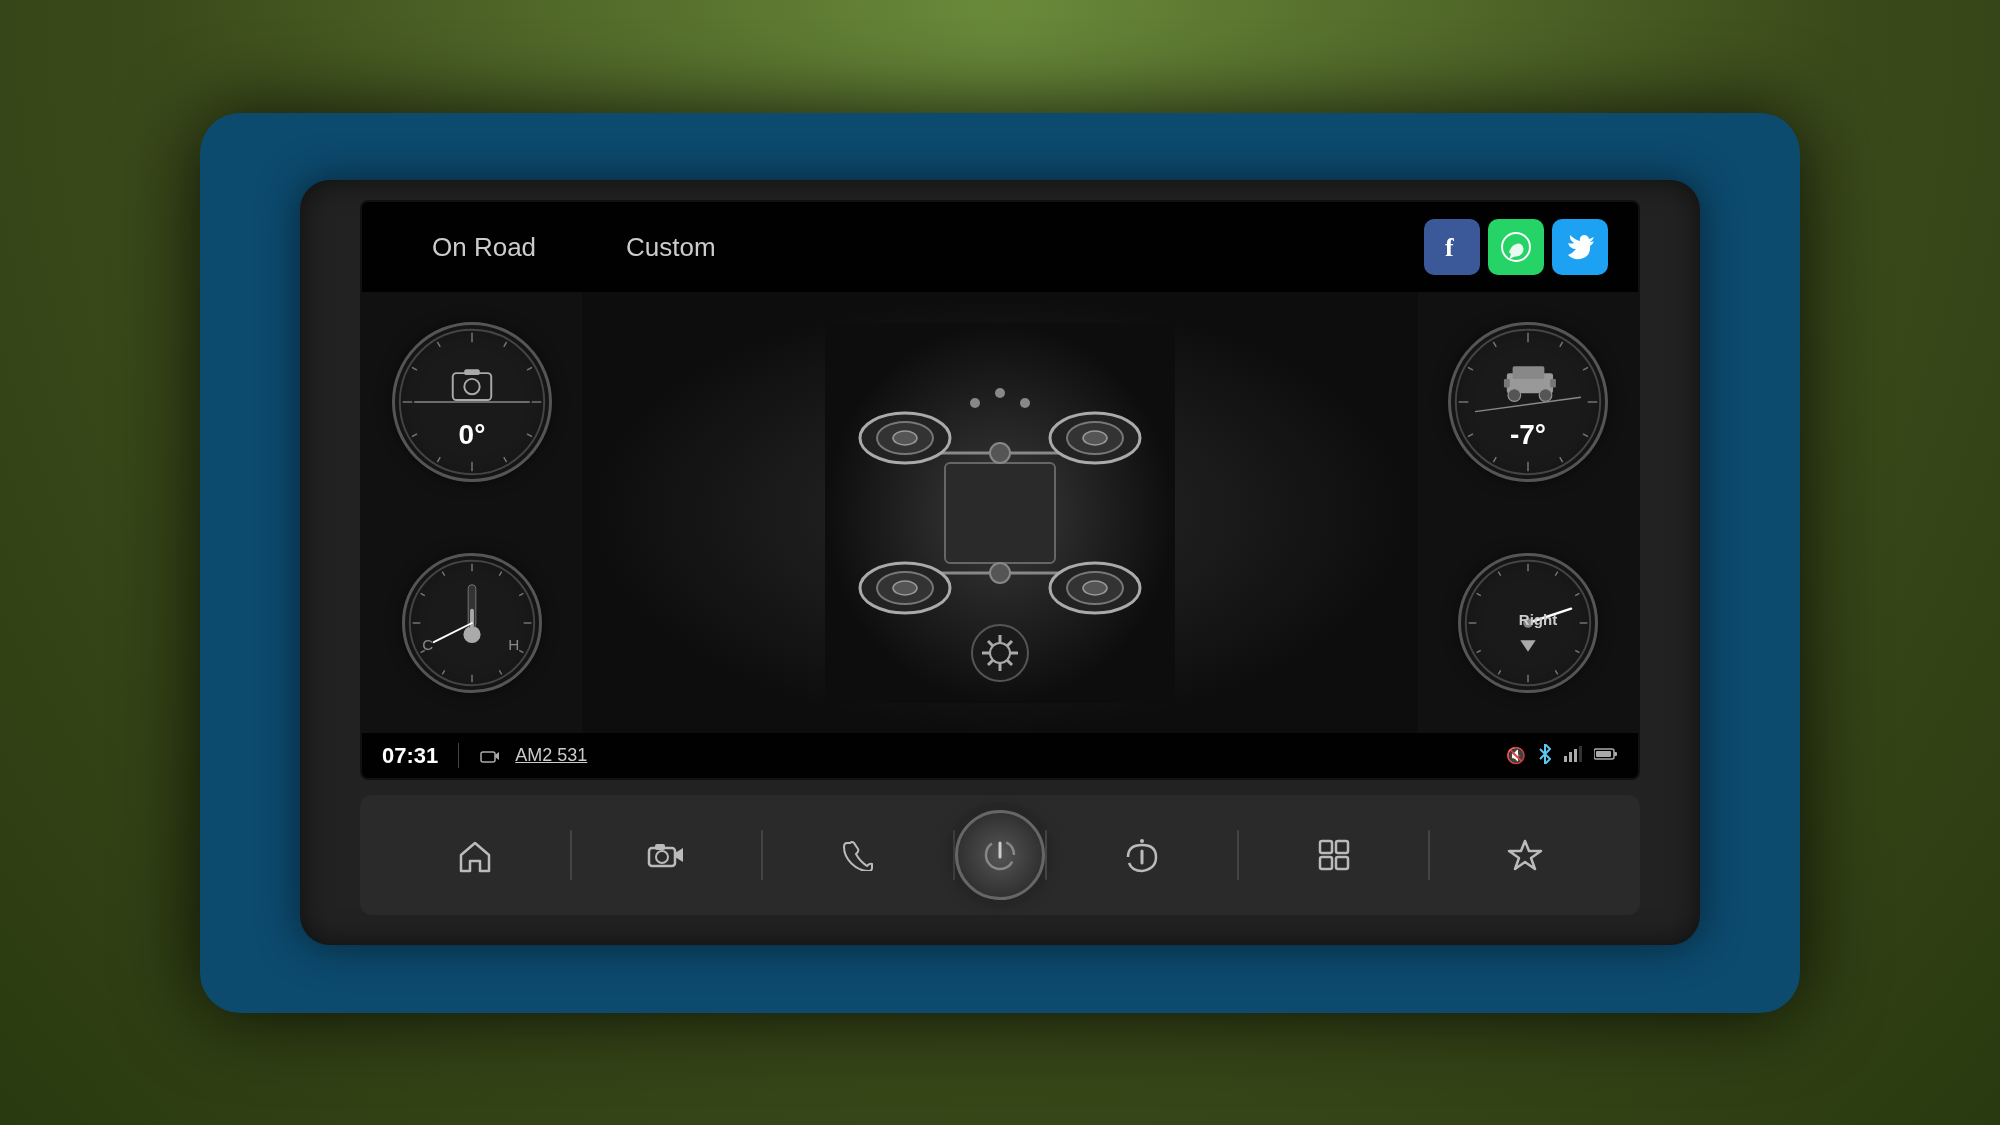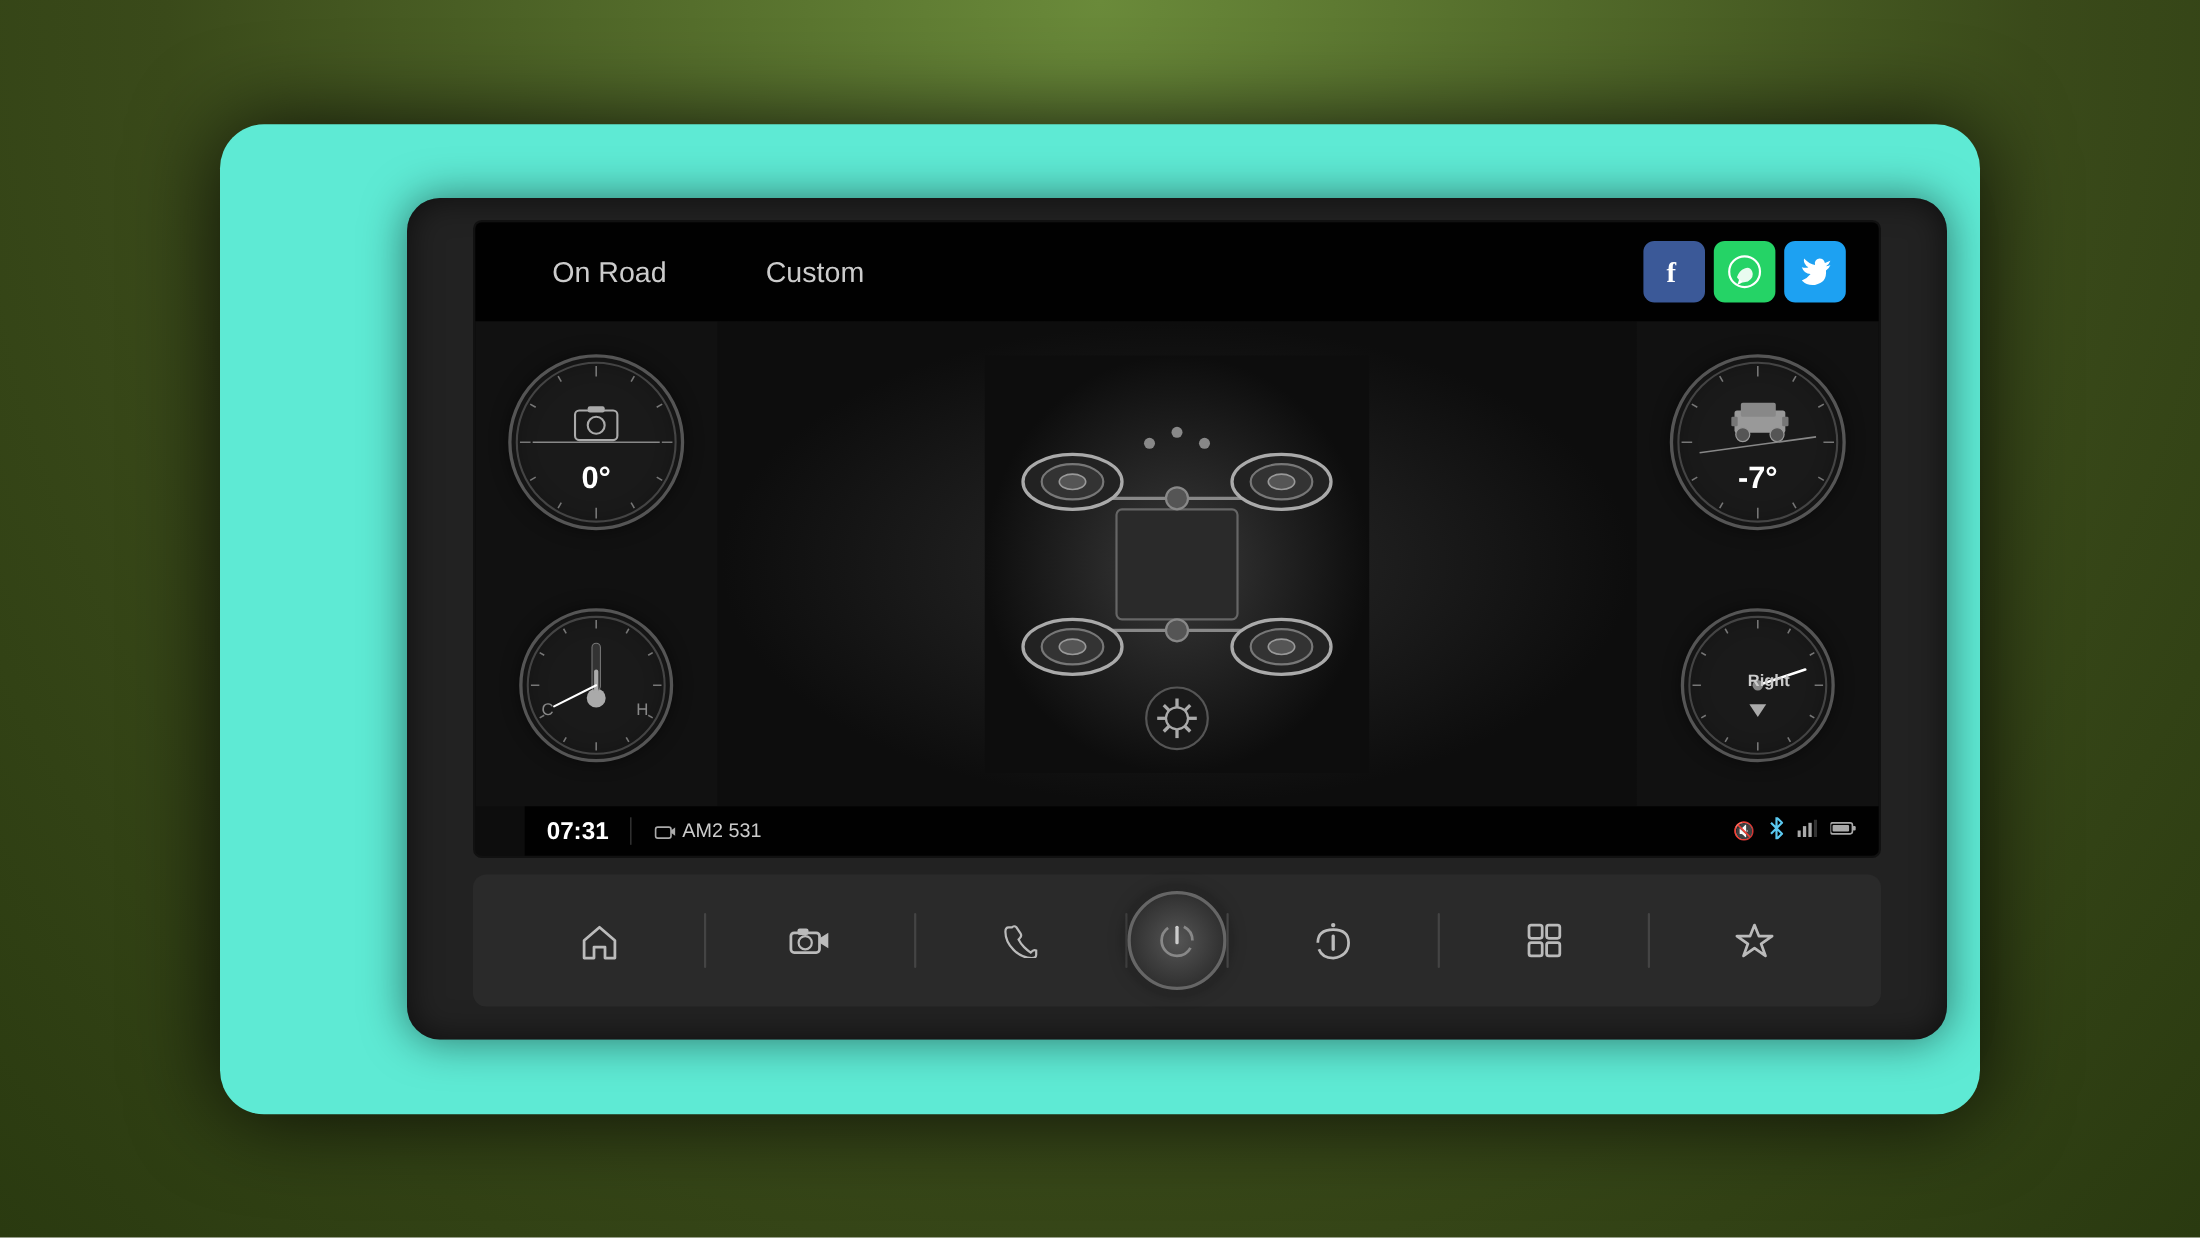--- a/index.html
+++ b/index.html
@@ -11,25 +11,25 @@
       align-items: center;
       justify-content: center;
       font-family: Arial, sans-serif;
       overflow: hidden;
       background: radial-gradient(ellipse at top, #6a8a3a 0%, #3a4a1a 60%, #2a3a10 100%);
     }
 
     .dashboard-bg {
       width: 1600px;
       height: 900px;
-      background: #5eead4;
+      background: #0c4a6e;
       border-radius: 40px;
       display: flex;
       flex-direction: column;
-      align-items: flex-end;
+      align-items: center;
       justify-content: center;
       padding: 30px;
       box-shadow: 0 0 80px rgba(0,0,0,0.8);
     }
 
     .unit-bezel {
       width: 1400px;
       background: #222;
       border-radius: 30px;
       padding: 20px 20px 30px 20px;
@@ -182,41 +182,41 @@
       bottom: 0;
       left: 0;
       right: 0;
       height: 45px;
       background: rgba(0,0,0,0.9);
       display: flex;
       align-items: center;
       padding: 0 20px;
       gap: 20px;
       z-index: 10;
-      margin-left: 45px;
     }
 
     .status-time {
       font-size: 22px;
       font-weight: bold;
       color: #fff;
     }
 
     .status-divider {
       width: 1px;
       height: 25px;
       background: #444;
     }
 
     .status-info {
       font-size: 18px;
       color: #ccc;
       display: flex;
       align-items: center;
-      gap: 6px;
+      gap: 16px;
+      text-decoration: underline;
     }
 
     .status-icons {
       margin-left: auto;
       display: flex;
       align-items: center;
       gap: 12px;
     }
 
     

